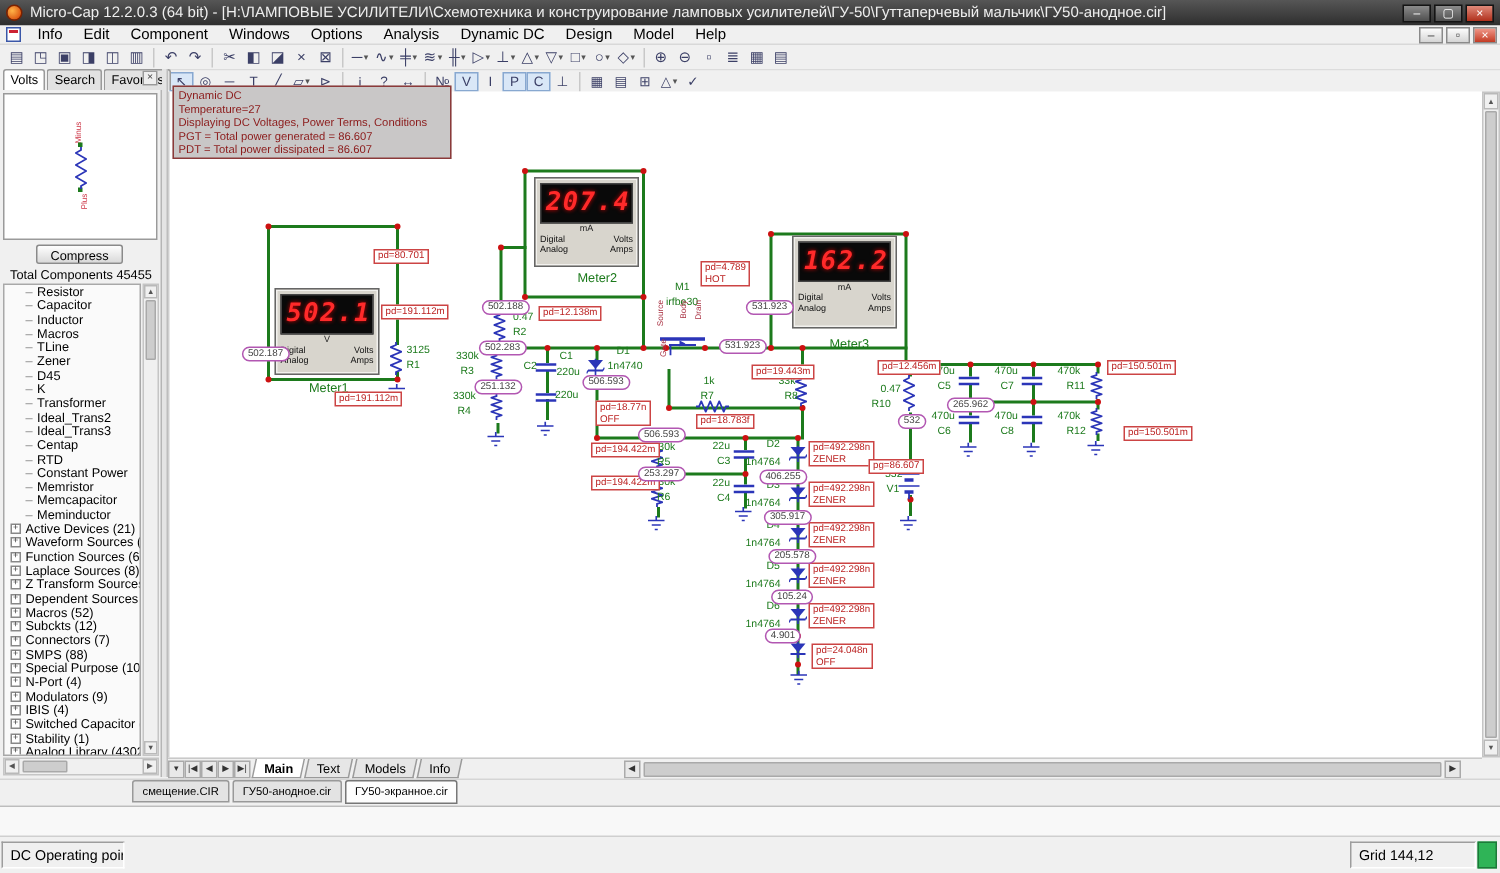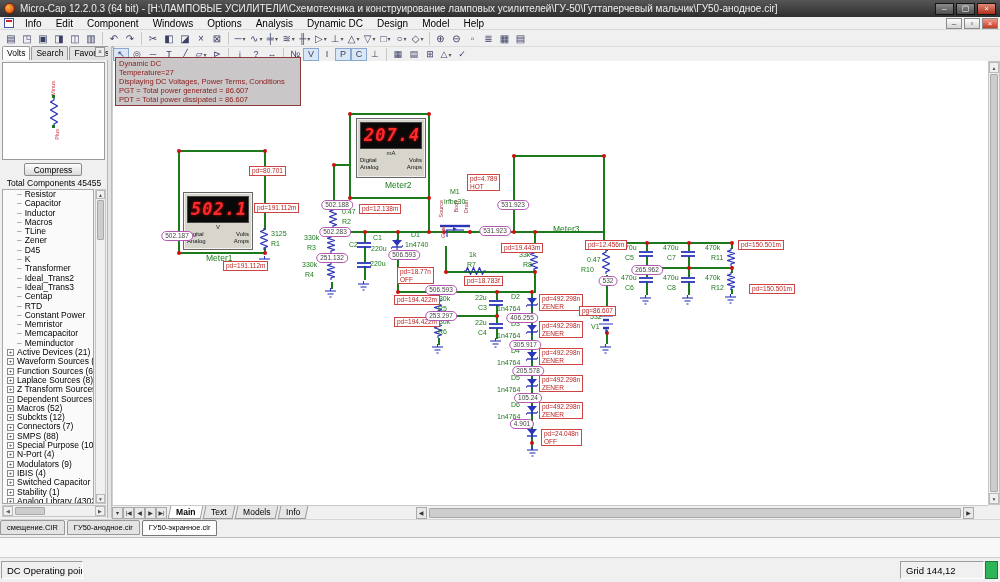--- a/index.html
+++ b/index.html
@@ -62,21 +62,21 @@
 .meter{position:absolute;background:#d8d5cd;border:1px solid #666;box-shadow:inset 0 0 0 1px #f2f1ee;z-index:4}
 .m-disp{margin:3px 3px 1px;height:27px;background:#090909;border:1px solid #444;color:#ff2a2a;font-family:"DejaVu Sans Mono",monospace;font-weight:bold;font-style:italic;font-size:17px;text-align:right;padding:2px 3px 0;letter-spacing:1px;text-shadow:0 0 3px rgba(255,0,0,.8)}
 .m-unit{text-align:center;font-size:6px;height:7px;color:#222}
 .m-opts{display:flex;justify-content:space-between;padding:0 3px;font-size:6px;line-height:7px;color:#111}
 
 #sheetbar{position:absolute;left:112px;top:505px;width:876px;height:14px;background:#f0f0f0;border-top:1px solid #c9c9c9;display:flex;align-items:center}
 .sh-nav{width:11px;height:12px;border:1px solid #aaa;background:#e8e8e8;font-size:6px;line-height:11px;text-align:center;color:#333;flex:none}
 .sh-tab{height:13px;border:1px solid #9a9a9a;border-top:none;background:#e6e6e6;font-size:8.5px;padding:0 6px;line-height:12px;transform:skewX(-12deg);margin-left:2px}
 .sh-tab span{display:inline-block;transform:skewX(12deg)}
 .sh-tab.active{background:#fff;font-weight:bold}
-#filetabs{position:absolute;left:0;top:519px;width:1000px;height:18px;background:#f0f0f0;border-top:1px solid #d5d5d5;display:flex;align-items:flex-start;}
+#filetabs{position:absolute;left:0;top:519px;width:1000px;height:18px;background:#f0f0f0;border-top:1px solid #d5d5d5;display:flex;align-items:flex-start;padding-left:88px}
 .f-tab{height:15px;border:1px solid #999;background:#e3e3e3;font-size:7.5px;line-height:14px;padding:0 6px;margin-right:2px;border-radius:2px 2px 0 0}
 .f-tab.active{background:#fdfdfd;border-color:#777;height:16px}
 #textstrip{position:absolute;left:0;top:537px;width:1000px;height:21px;background:#f8f8f8;border-top:1px solid #bdbdbd;border-bottom:1px solid #cfcfcf}
 #statusbar{position:absolute;left:0;top:558px;width:1000px;height:24px;background:#f0f0f0;font-size:9.5px}
 .st-seg{position:absolute;top:3px;height:18px;border:1px solid;border-color:#9d9d9d #fff #fff #9d9d9d;background:#f0f0f0;line-height:17px;padding:0 5px;white-space:nowrap;overflow:hidden}
 #st-green{position:absolute;right:2px;top:3px;width:13px;height:18px;background:#2fb457;border:1px solid #1c7a39}
 #splitter{position:absolute;left:108px;top:46px;width:4px;height:472px;background:#e4e4e4;border-right:1px solid #bdbdbd}
 </style>
 </head>
 <body>
@@ -421,20 +421,28 @@
   <div class="meter" id="meter0" style="left: 70px; top: 131px; width: 70px; height: 58px;">
     <div class="m-disp">502.1</div>
     <div class="m-unit">V</div>
     <div class="m-opts">
         <span><span>Digital</span><br><span>Analog</span></span>
         <span style="text-align:right"><span>Volts</span><br><span>Amps</span></span>
       </div>
   </div>
   <div class="meter" id="meter1" style="left: 243px; top: 57px; width: 70px; height: 60px;">
     <div class="m-disp">207.4</div>
+    <div class="m-unit">mA</div>
+    <div class="m-opts">
+        <span><span>Digital</span><br><span>Analog</span></span>
+        <span style="text-align:right"><span>Volts</span><br><span>Amps</span></span>
+      </div>
+  </div>
+  <div class="meter" id="meter2" style="left: 415px; top: 96px; width: 70px; height: 62px;">
+    <div class="m-disp">162.2</div>
     <div class="m-unit">mA</div>
     <div class="m-opts">
         <span><span>Digital</span><br><span>Analog</span></span>
         <span style="text-align:right"><span>Volts</span><br><span>Amps</span></span>
       </div>
   </div>
 <div class="wire" style="left: 65px; top: 89px; width: 88px; height: 2px;"></div>
     <div class="wire" style="left: 65px; top: 89px; width: 2px; height: 104px;"></div>
     <div class="wire" style="left: 151px; top: 89px; width: 2px; height: 80px;"></div>
     <div class="wire" style="left: 65px; top: 191px; width: 88px; height: 2px;"></div>

